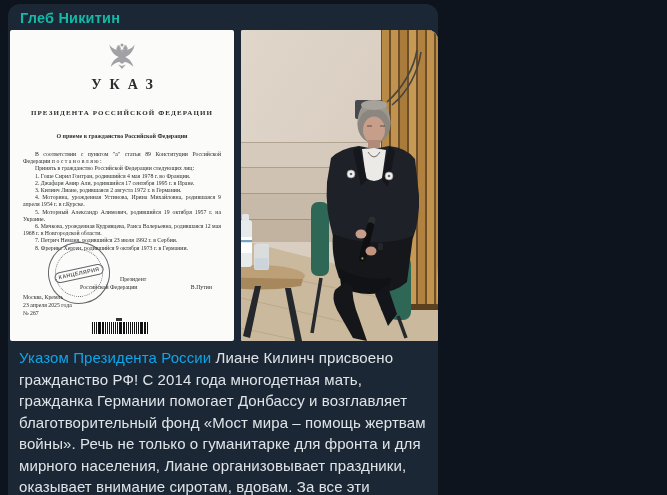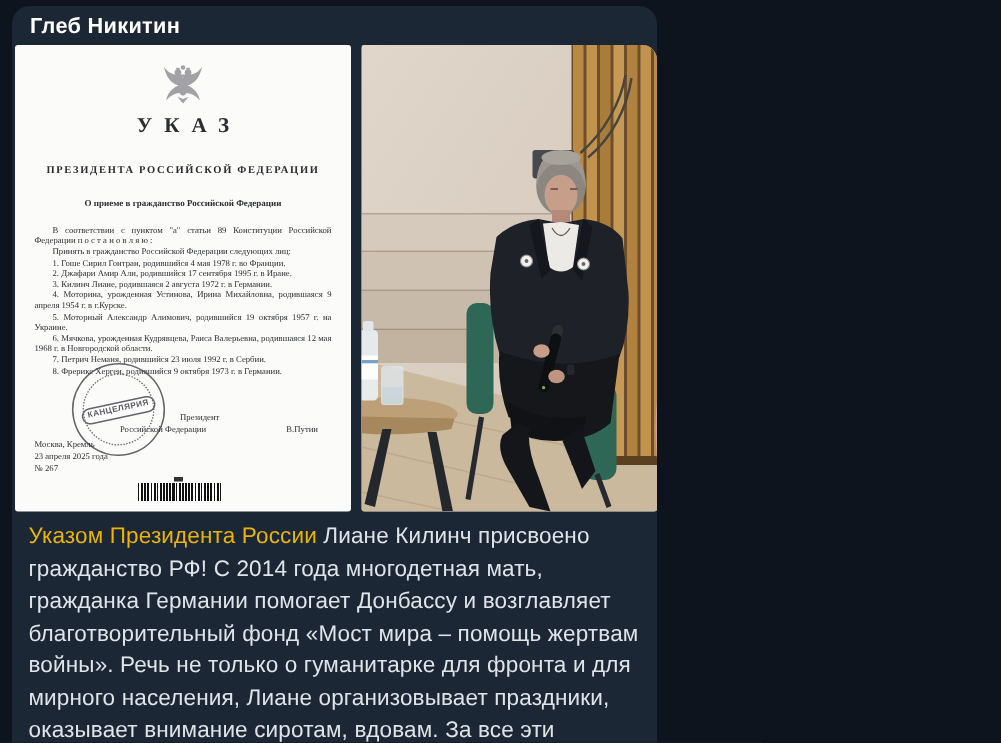--- a/index.html
+++ b/index.html
@@ -8,21 +8,21 @@
     background:#0e141d;
     font-family:"Liberation Sans", sans-serif;
     position:relative;
   }
   .bubble{
     position:absolute;left:8px;top:4px;width:430px;height:491px;
     background:#1b2735;border-radius:12px 12px 0 0;
   }
   .sender{
     position:absolute;left:12px;top:6px;
-    font-size:14.5px;font-weight:700;color:#ffffff;letter-spacing:.2px;
+    font-size:14.5px;font-weight:700;color:#14b8a6;letter-spacing:.2px;
   }
   .album{
     position:absolute;left:2px;top:26px;width:428px;height:311px;
     display:flex;gap:7px;
   }
   
   .doc{
     width:233px;height:311px;background:#fbfbfa;border-radius:2px;
     position:relative;overflow:hidden;
     font-family:"Liberation Serif", serif;color:#2b2d2f;
@@ -63,21 +63,21 @@
   .photo{
     width:206px;height:311px;border-radius:2px 10px 2px 2px;overflow:hidden;position:relative;
     background:#d9cec2;
   }
   .photo svg{display:block;width:206px;height:311px;}
   
   .msg{
     position:absolute;left:11px;top:343px;width:412px;
     font-size:15px;line-height:21.5px;color:#dfe4e8;letter-spacing:.1px;
   }
-  .msg .lnk{color:#eab308;cursor:pointer;}
+  .msg .lnk{color:#0ea5e9;cursor:pointer;}
 </style>
 </head>
 <body>
 
 <div class="bubble">
 
   <div class="sender">Глеб Никитин</div>
 
   <div class="album">
 

